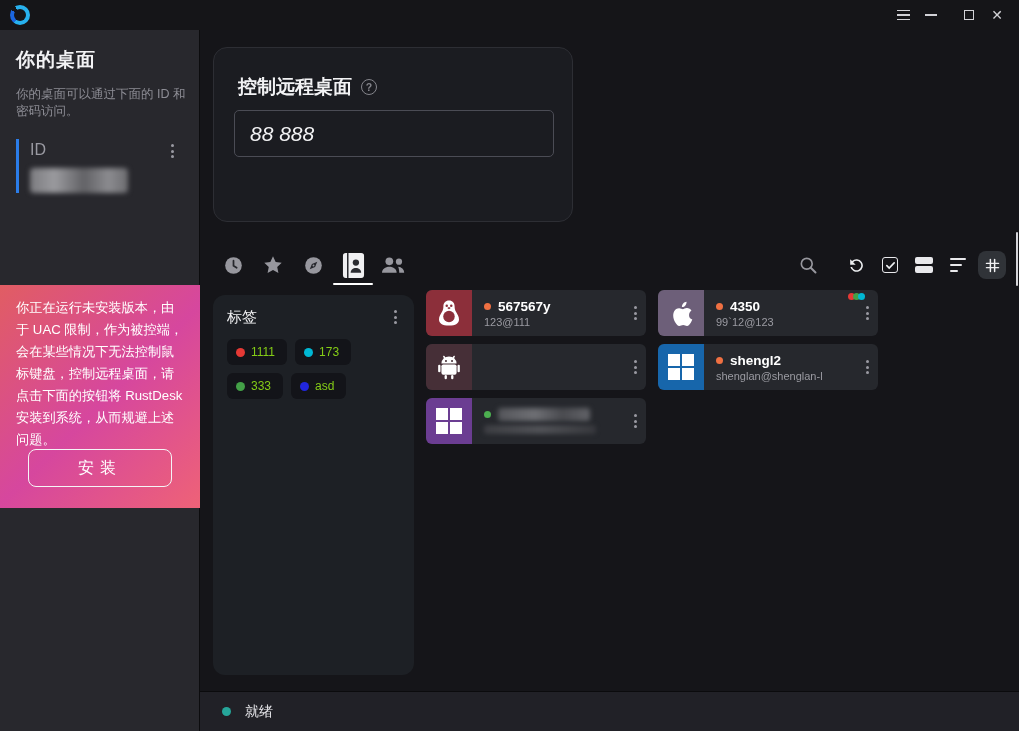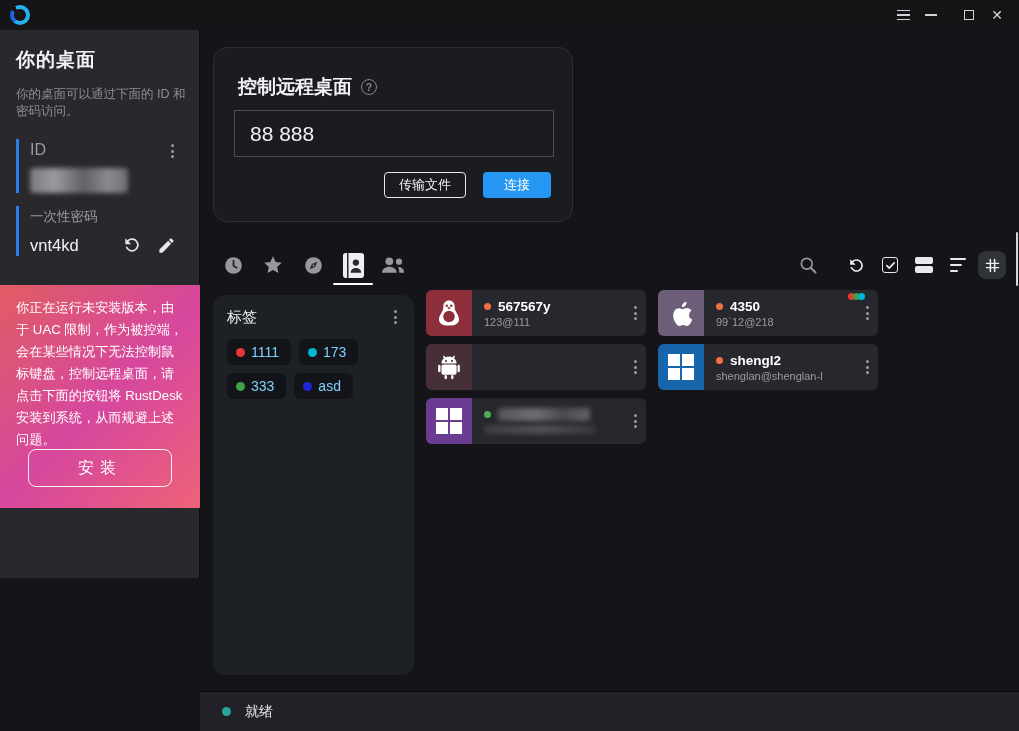--- a/index.html
+++ b/index.html
@@ -13,21 +13,21 @@
           background:conic-gradient(from 20deg,#27b1ee 0 55%,#1b66e0 55% 78%,#151518 78% 86%,#27b1ee 86%); }
   .logo::after { content:""; position:absolute; left:4px; top:4px; width:12px; height:12px; border-radius:50%; background:#151518; }
   .winbtn { position:absolute; top:0; width:28px; height:30px; display:flex; align-items:center; justify-content:center; color:#d2d2d6; cursor:pointer; }
   .wb-menu   { left:889px; } .wb-min { left:917px; } .wb-max { left:955px; } .wb-close { left:983px; }
   .hamb { display:flex; flex-direction:column; gap:3px; } .hamb span { width:13px; height:1.6px; background:#d2d2d6; }
   .minus { width:12px; height:1.6px; background:#d2d2d6; }
   .maxbox { width:10px; height:10px; border:1.6px solid #d2d2d6; }
   .xglyph { font-size:14px; line-height:1; color:#d2d2d6; }
 
   
-  .sidebar { position:absolute; left:0; top:30px; width:200px; height:548px; background:#28282d; border-right:1px solid #0c0c0e; }
+  .sidebar { position:absolute; left:0; top:30px; width:200px; height:701px; background:#28282d; border-right:1px solid #0c0c0e; }
   .sb-title { margin:17px 16px 0; color:#f2f2f4; font-size:19px; font-weight:bold; letter-spacing:1px; }
   .sb-desc { margin:13px 16px 0; width:170px; color:#8d8d95; font-size:12.5px; line-height:17px; }
   .sec { position:relative; margin:16px 16px 0; border-left:3.5px solid #2b7de9; padding-left:11px; }
   .sec-label { color:#9a9aa2; font-size:16px; line-height:22px; }
   .dots-v { display:inline-flex; flex-direction:column; gap:2.5px; padding:3px; cursor:pointer; }
   .dots-v i { width:3px; height:3px; border-radius:50%; background:#9a9aa2; }
   .sec .menu-abs { position:absolute; right:6px; top:2px; }
   .blurblob { width:98px; height:25px; margin-top:7px; border-radius:4px;
               background:linear-gradient(90deg,#7c7c80,#9a9a9e 25%,#626266 55%,#8b8b8f 80%,#6d6d71); filter:blur(2.5px); }
   .pwd-row { display:flex; align-items:center; margin-top:6px; }
@@ -42,22 +42,22 @@
                  color:#fff; font-size:16px; letter-spacing:6px; display:flex; align-items:center; justify-content:center; cursor:pointer; }
 
   
   .main { position:absolute; left:200px; top:30px; width:819px; height:701px; background:#151519; }
 
   .connect-card { position:absolute; left:13px; top:17px; width:360px; height:175px; background:#1b1c21; border:1px solid #2d2e34; border-radius:14px; }
   .cc-title-row { display:flex; align-items:center; gap:9px; margin:26px 0 0 24px; }
   .cc-title { color:#f2f2f4; font-size:19px; font-weight:bold; }
   .help-circ { width:16px; height:16px; border:1.5px solid #85858c; border-radius:50%; color:#85858c; font-size:10.5px; font-weight:bold;
                display:flex; align-items:center; justify-content:center; }
-  .cc-input { position:absolute; left:20px; top:62px; width:320px; height:47px; background:transparent; border:1px solid #4b4c55; border-radius:0;
-              color:#f2f2f4; font-size:21px; padding:8px 15px; font-family:inherit; outline:none; }
+  .cc-input { position:absolute; left:20px; top:62px; width:320px; height:47px; background:transparent; border:1px solid #4b4c55; border-radius:5px;
+              color:#f2f2f4; font-size:21px; padding:8px 15px; font-family:inherit; outline:none;font-style:italic; }
   .cc-btns { position:absolute; right:21px; top:124px; display:flex; gap:17px; }
   .btn { height:26px; padding:0 14px; border-radius:4px; font-size:13px; display:flex; align-items:center; justify-content:center; cursor:pointer; }
   .btn-outline { border:1px solid #e8e8ec; color:#f2f2f4; }
   .btn-blue { background:#2596f2; color:#fff; padding:0 21px; }
 
   .tabbar { position:absolute; left:13px; top:217px; width:793px; height:36px; display:flex; align-items:center; }
   .tab { width:40px; height:34px; display:flex; align-items:center; justify-content:center; position:relative; cursor:pointer; }
   .tab-underline { position:absolute; left:50%; transform:translateX(-50%); bottom:-3px; width:40px; height:2.5px; background:#fff; border-radius:1px; }
   .toolbar { margin-left:auto; display:flex; align-items:center; gap:6px; }
   .tool { width:28px; height:28px; display:flex; align-items:center; justify-content:center; border-radius:8px; cursor:pointer; }
@@ -69,21 +69,21 @@
   .sort-i span { height:2.2px; background:#e9e9ec; border-radius:1px; }
   .sort-i .s1{width:16px;} .sort-i .s2{width:12px;} .sort-i .s3{width:8px;}
 
   .tags-panel { position:absolute; left:13px; top:265px; width:201px; height:380px; background:#1d2025; border-radius:12px; }
   .tp-head { display:flex; align-items:center; margin:12px 14px 0;gap:28px; }
   .tp-title { color:#f2f2f4; font-size:15px; }
   .tp-menu { margin-left:auto; }
   .tp-tags { display:flex; flex-wrap:wrap; gap:8px; margin:12px 12px 0 14px; }
   .tagpill { height:26px; background:#131419; border-radius:6px; display:flex; align-items:center; gap:6px; padding:0 12px 0 9px; cursor:pointer; }
   .tagpill .dot { width:9px; height:9px; border-radius:50%; }
-  .tagpill .lbl { color:#7dd3fc; font-size:14px; }
+  .tagpill .lbl { color:#84cc16; font-size:12px; }
 
   .peer-grid { position:absolute; left:226px; top:260px; width:452px; display:grid; grid-template-columns:220px 220px; gap:8px 12px; }
   .peer { position:relative; width:220px; height:46px; background:#26282d; border-radius:6px; display:flex; cursor:pointer; }
   .peer-ic { width:46px; height:46px; border-radius:6px 0 0 6px; flex:0 0 auto; display:flex; align-items:center; justify-content:center; }
   .peer-body { flex:1; display:flex; flex-direction:column; justify-content:center; padding-left:12px; min-width:0; }
   .name-row { display:flex; align-items:center; gap:7px; }
   .statusdot { width:7px; height:7px; border-radius:50%; flex:0 0 auto; }
   .peer-name { color:#fff; font-size:13.5px; font-weight:bold; white-space:nowrap; }
   .peer-sub { color:#9b9ba2; font-size:11px; margin-top:2px; padding-left:0; white-space:nowrap; overflow:hidden; }
   .peer-menu { position:absolute; right:6px; top:50%; transform:translateY(-50%); }
@@ -130,57 +130,35 @@
     <div class="sec" style="margin-top:19px;">
       <div class="sec-label">ID</div>
       <div class="dots-v menu-abs">
           <i></i>
           <i></i>
           <i></i>
         </div>
       <div class="blurblob"></div>
     </div>
 
-    <div class="sec" style="margin-top:13px;">
-      <div class="sec-label" style="font-size:13.5px;">一次性密码</div>
-      <div class="pwd-row">
-        <span class="pwd-val">vnt4kd</span>
-        <span class="pwd-icons">
-          <span class="icon-btn">
-            <svg width="20" height="20" viewBox="0 0 24 24" style="transform:scaleX(-1);">
-              <path d="M17.65 6.35A8 8 0 1 0 19.73 14h-2.08a6 6 0 1 1-1.41-6.24L13 11h7V4l-2.35 2.35z" fill="#e8e8ec"></path>
-            </svg>
-          </span>
-          <span class="icon-btn">
-            <svg width="19" height="19" viewBox="0 0 24 24">
-              <path d="M3 17.2V21h3.8L17.9 9.9l-3.8-3.8L3 17.2zM20.7 7.1c.4-.4.4-1 0-1.4l-2.4-2.4c-.4-.4-1-.4-1.4 0l-1.8 1.8 3.8 3.8 1.8-1.8z" fill="#e8e8ec"></path>
-            </svg>
-          </span>
-        </span>
-      </div>
-    </div>
 
     <div class="warnbox">
       <div class="warn-text">你正在运行未安装版本，由于 UAC 限制，作为被控端，会在某些情况下无法控制鼠标键盘，控制远程桌面，请点击下面的按钮将 RustDesk 安装到系统，从而规避上述问题。</div>
       <div class="install-btn">安装</div>
     </div>
   </div>
 
   <div class="main">
 
     <div class="connect-card">
       <div class="cc-title-row">
         <span class="cc-title">控制远程桌面</span>
         <span class="help-circ">?</span>
       </div>
       <input class="cc-input" value="88 888" style="">
-      <div class="cc-btns">
-        <div class="btn btn-outline">传输文件</div>
-        <div class="btn btn-blue">连接</div>
-      </div>
     </div>
 
     <div class="tabbar">
       <div class="tab">
         <svg width="21" height="21" viewBox="0 0 24 24">
           <circle cx="12" cy="12" r="9.5" fill="#97979e"></circle>
           <path d="M12 6.5v5.8l3.6 2.3" stroke="#26272c" stroke-width="2" fill="none" stroke-linecap="round"></path>
         </svg>
       </div>
       <div class="tab">
@@ -319,21 +297,21 @@
           <svg width="27" height="27" viewBox="0 0 24 24">
             <path d="M18.7 13.3c0-2.6 2.1-3.9 2.2-4-1.2-1.8-3.1-2-3.8-2.1-1.6-.2-3.1 1-3.9 1s-2.1-1-3.4-.9c-1.8 0-3.4 1-4.3 2.6-1.8 3.2-.5 7.9 1.3 10.5.9 1.3 1.9 2.7 3.3 2.6 1.3-.1 1.8-.8 3.4-.8s2 .8 3.4.8c1.4 0 2.3-1.3 3.2-2.6.6-.9 1.1-1.9 1.5-3-2.2-.8-2.9-2.4-2.9-4.1z" fill="#fff"></path>
             <path d="M15.4 4.8c.7-.9 1.2-2.1 1.1-3.3-1 .1-2.3.7-3 1.6-.7.8-1.3 2-1.1 3.2 1.1.1 2.3-.6 3-1.5z" fill="#fff"></path>
           </svg>
         </div>
         <div class="peer-body">
           <div class="name-row">
             <span class="statusdot" style="background-color: rgb(239, 112, 66);"></span>
             <span class="peer-name">4350</span>
           </div>
-          <div class="peer-sub">99`12@218</div>
+          <div class="peer-sub">99`12@123</div>
         </div>
         <div class="tagdots">
           <i style="background-color: rgb(229, 57, 53);"></i>
             <i style="background-color: rgb(67, 160, 71);"></i>
             <i style="background-color: rgb(0, 184, 212);"></i>
         </div>
         <span class="dots-v peer-menu">
             <i></i>
             <i></i>
             <i></i>

